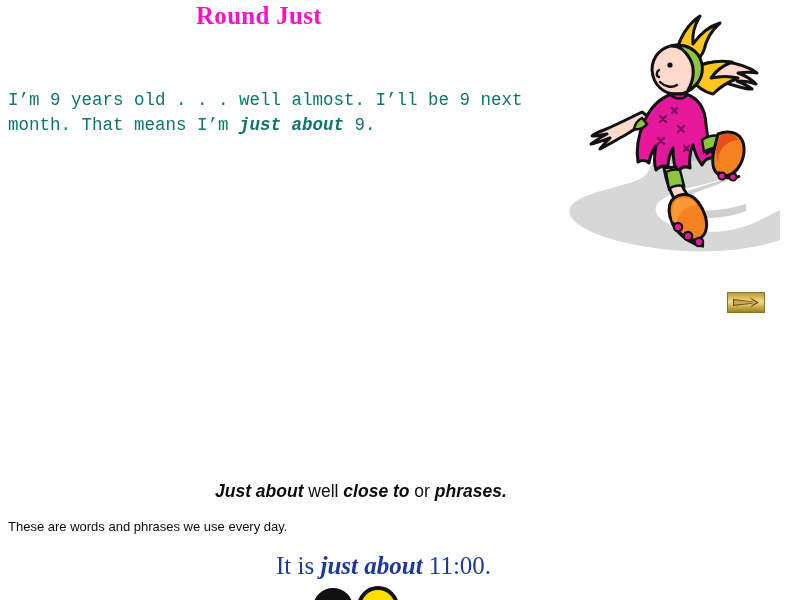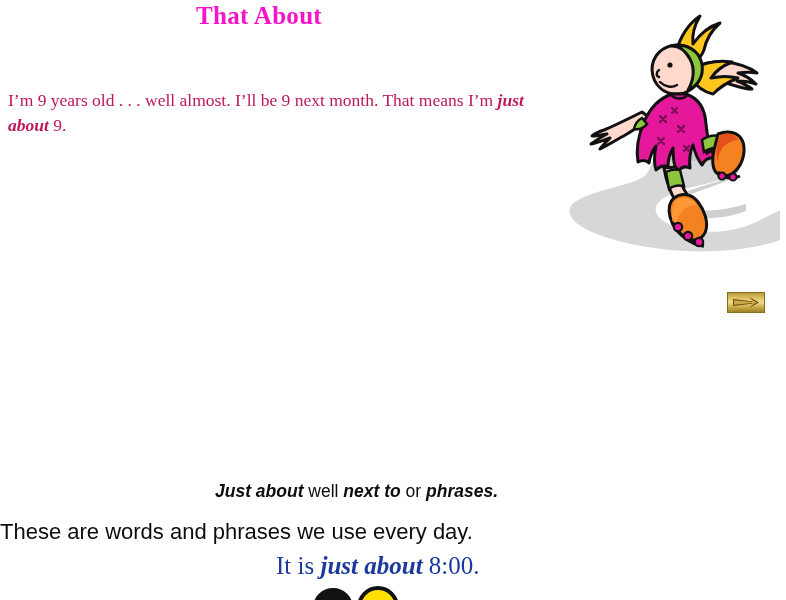--- a/index.html
+++ b/index.html
@@ -37,45 +37,45 @@
     color: #f714c8;
     white-space: nowrap;
   }
 
   
   .intro-para {
     position: absolute;
     left: 8px;
     top: 88px;
     width: 520px;
-    font-family: Liberation Serif, serif;
+    font-family: Liberation Mono, monospace;
     font-size: 17.5px;
     line-height: 25px;
-    color: #be185d;
+    color: #0f766e;
   }
   .bi { font-weight: bold; font-style: italic; }
 
   
   .definition-line {
     position: absolute;
     left: 215px;
     top: 481px;
     font-family: "Liberation Sans", sans-serif;
     font-size: 17.5px;
     color: #0d0d0d;
     white-space: nowrap;
   }
 
   
   .everyday-line {
     position: absolute;
-    left: 0;
+    left: 8px;
     top: 519px;
     font-family: "Liberation Sans", sans-serif;
-    font-size: 22px;
+    font-size: 13px;
     color: #0d0d0d;
     white-space: nowrap;
   }
 
   
   .example-line {
     position: absolute;
     left: 276px;
     top: 552px;
     font-family: "Liberation Serif", serif;
@@ -134,34 +134,34 @@
     width: 226px;
     height: 252px;
   }
   .illustration svg { display: block; }
 </style>
 </head>
 <body>
 
 <div id="page">
 
-  <div class="page-title">That About</div>
+  <div class="page-title">Round Just</div>
 
   <div class="intro-para">
     <span>I’m 9 years old . . . well almost. I’ll be 9 next month. That means I’m </span><span class="bi">just about</span><span> 9.</span>
   </div>
 
   <div class="definition-line">
-    <span class="bi">Just about</span><span> well </span><span class="bi">next to</span><span> or </span><span class="bi">phrases.</span>
+    <span class="bi">Just about</span><span> well </span><span class="bi">close to</span><span> or </span><span class="bi">phrases.</span>
   </div>
 
   <div class="everyday-line">These are words and phrases we use every day.</div>
 
   <div class="example-line">
-    <span>It is </span><span class="bi">just about</span><span> 8:00.</span>
+    <span>It is </span><span class="bi">just about</span><span> 11:00.</span>
   </div>
 
   <div class="clock clock-dark"></div>
   <div class="clock clock-yellow"></div>
 
   <div class="next-button">
     <span>
       <svg width="36" height="19" viewBox="0 0 36 19">
         <path d="M5 6 L26 8.5 L21 4 L31 9.5 L21 15 L26 10.5 L5 13 Z" fill="#6b4a0d"></path>
         <path d="M6 7.2 L25 9 L22 6 L29 9.5 L22 13 L25 10 L6 11.8 Z" fill="#caa94a"></path>

